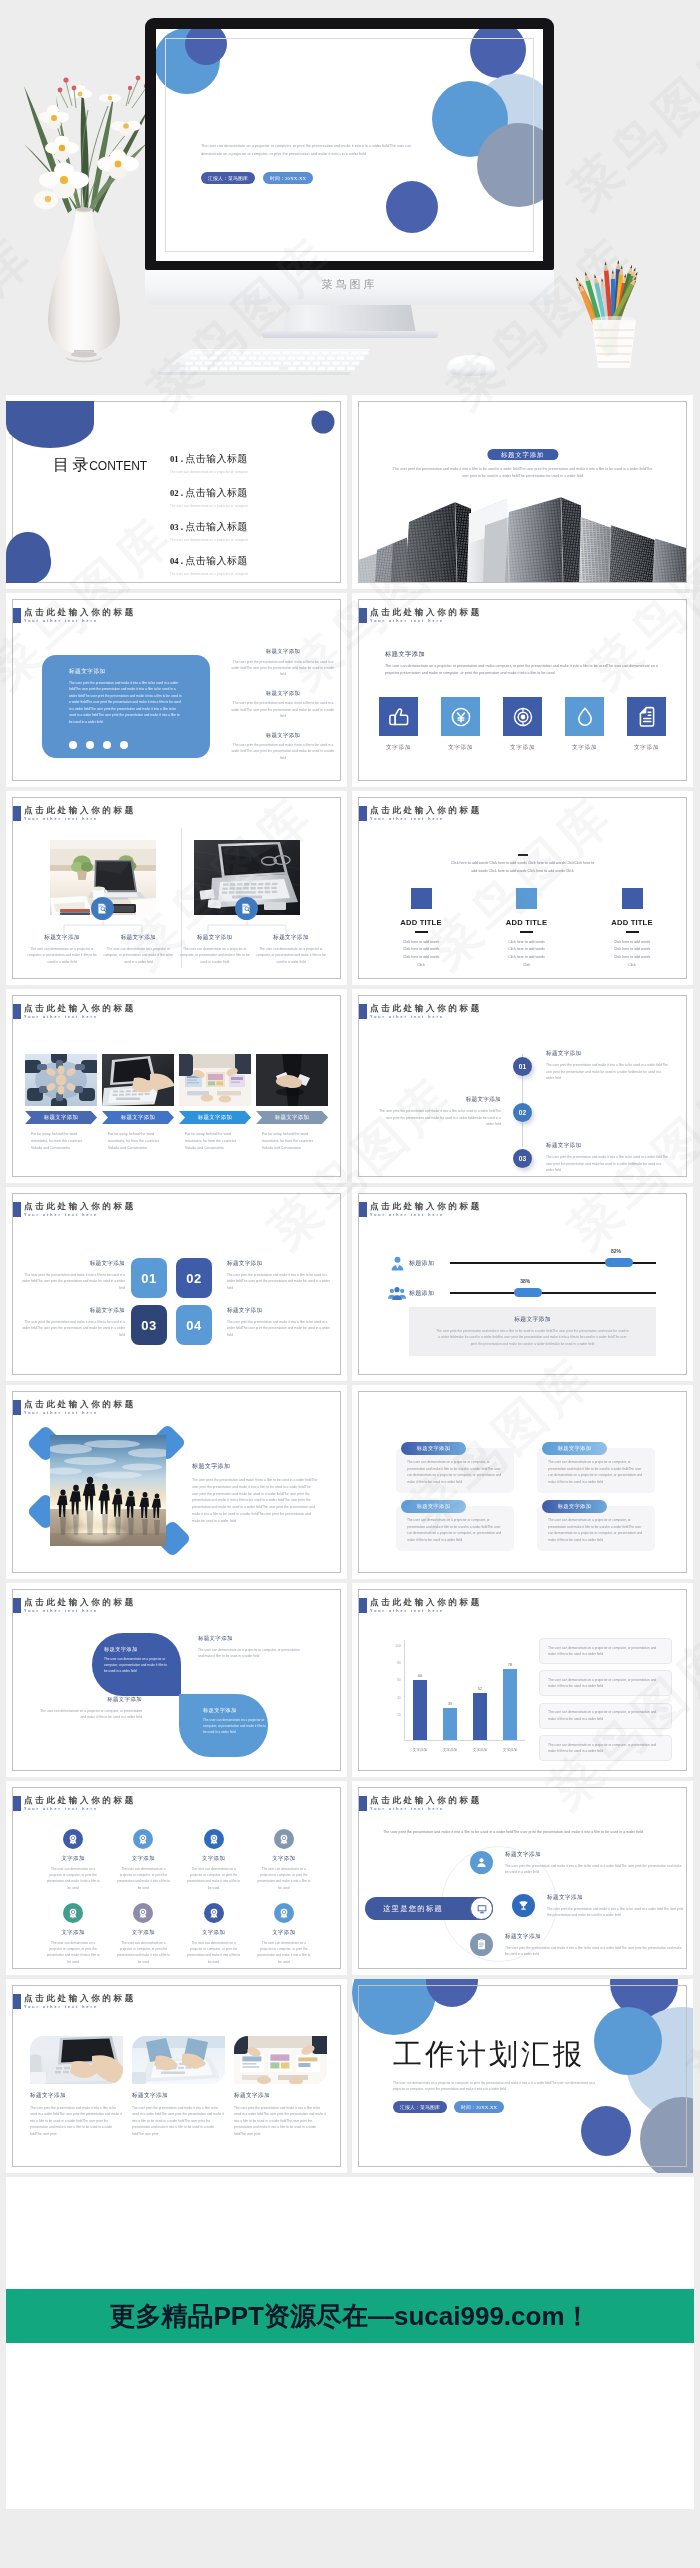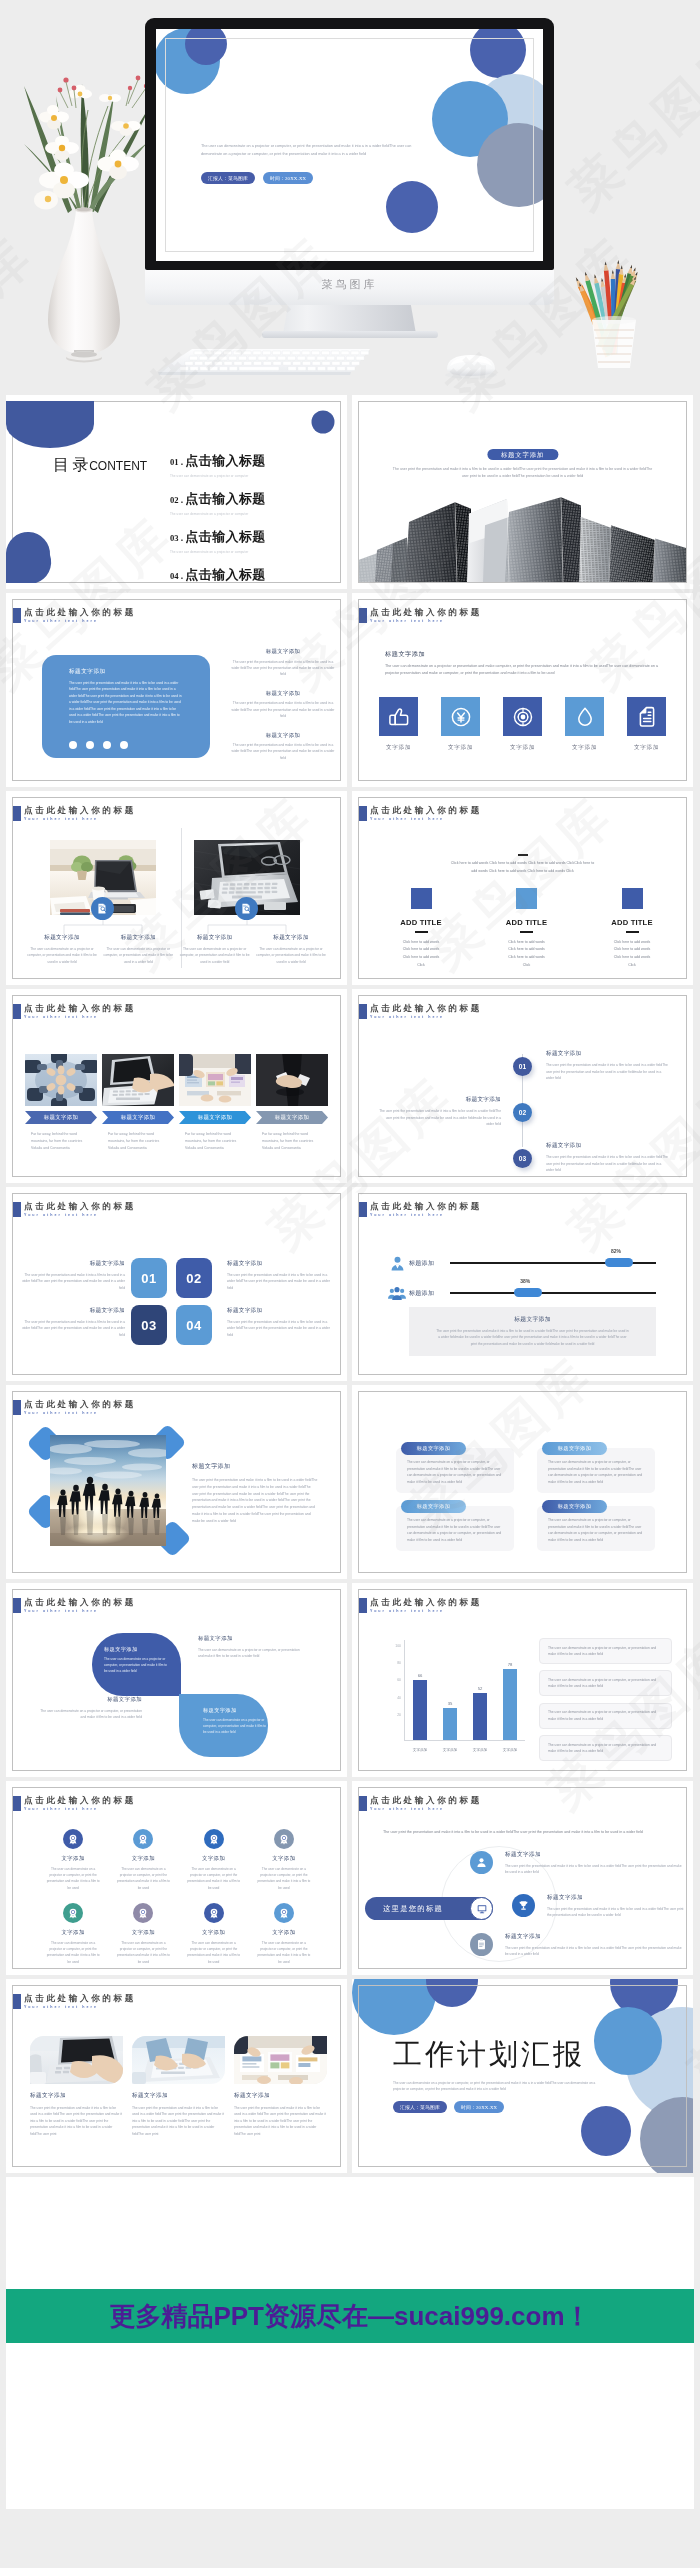--- a/index.html
+++ b/index.html
@@ -51,41 +51,41 @@
 .shead .mark{width:9px;height:15px;background:#41599e;margin-right:3px;margin-top:1px;flex:0 0 9px}
 .shead .txt{display:block}
 .shead .txt .t1{display:block;font-size:8.6px;color:#4a4a4a;letter-spacing:2.6px;line-height:11px;font-weight:700;
   font-family:"Liberation Serif",serif}
 .shead .txt .t2{display:block;font-size:3.6px;color:#5e77bd;letter-spacing:2.0px;line-height:7px;font-weight:700}
 .cjk{font-family:"Liberation Serif",serif}
 
 
 .pad{height:112px;background:#fff;margin:4px 6px 0 6px;width:688px}
 .banner1{margin:0 6px;width:688px;height:54px;background:#13a77f;display:flex;align-items:center;justify-content:center;
-  color:#4c1d95;font-size:26px;font-weight:700;letter-spacing:0}
+  color:#0f172a;font-size:26px;font-weight:700;letter-spacing:0}
 .banner2{margin:0 6px;width:688px;height:57px;background:#8cc63f;display:flex;align-items:center;justify-content:center;
   color:#fff;font-size:26px;font-weight:700;letter-spacing:.2px}
 .footpad{height:166px;background:#fff;margin:0 6px;width:688px}
 
 
 .wmlayer{position:absolute;left:0;top:0;width:700px;height:2568px;overflow:hidden;
   pointer-events:none;z-index:60}
 .wm{position:absolute;color:rgba(130,130,130,.072);font-size:50px;font-weight:700;
   transform:rotate(-42deg);transform-origin:0 0;letter-spacing:7px;
   z-index:60;white-space:nowrap;line-height:1}
 
 .toc-ttl{position:absolute;left:40px;top:53px;display:flex;align-items:baseline}
 .toc-ttl .tc1{font-size:16px;color:#1a1a1a;letter-spacing:3.6px;font-weight:400}
 .toc-ttl .tc2{font-size:12px;color:#1a1a1a;letter-spacing:0;margin-left:-3px}
 .toc-list{position:absolute;left:157px;top:50px;width:160px}
 .toc-item{margin-bottom:12.5px}
 .toc-row{display:flex;align-items:baseline;white-space:nowrap}
 .toc-no{font-size:8.6px;font-weight:700;color:#1a1a1a;font-family:"Liberation Serif",serif}
 .toc-dot{font-size:8.6px;font-weight:700;color:#1a1a1a;margin:0 2.2px}
-.toc-lbl{font-size:13px;font-weight:700;color:#1a1a1a;letter-spacing:.4px}
+.toc-lbl{font-size:10px;font-weight:400;color:#1a1a1a;letter-spacing:.4px}
 .toc-sub{font-size:3.1px;color:#c3c7ce;margin-top:3.5px;letter-spacing:.1px}
 
 
 .tr-badge{position:absolute;left:50%;transform:translateX(-50%);top:47px;
   background:#3f5ca9;color:#fff;font-size:6.4px;padding:1.8px 14px;border-radius:6px;letter-spacing:.8px;z-index:3;line-height:7px}
 .tr-body{position:absolute;left:33px;right:33px;top:64px;font-size:3.6px;color:#8e939e;
   line-height:2.0;text-align:center;z-index:3}
 
 
 .rp-panel{position:absolute;left:29px;top:55px;width:168px;height:103px;background:#5b93cf;

